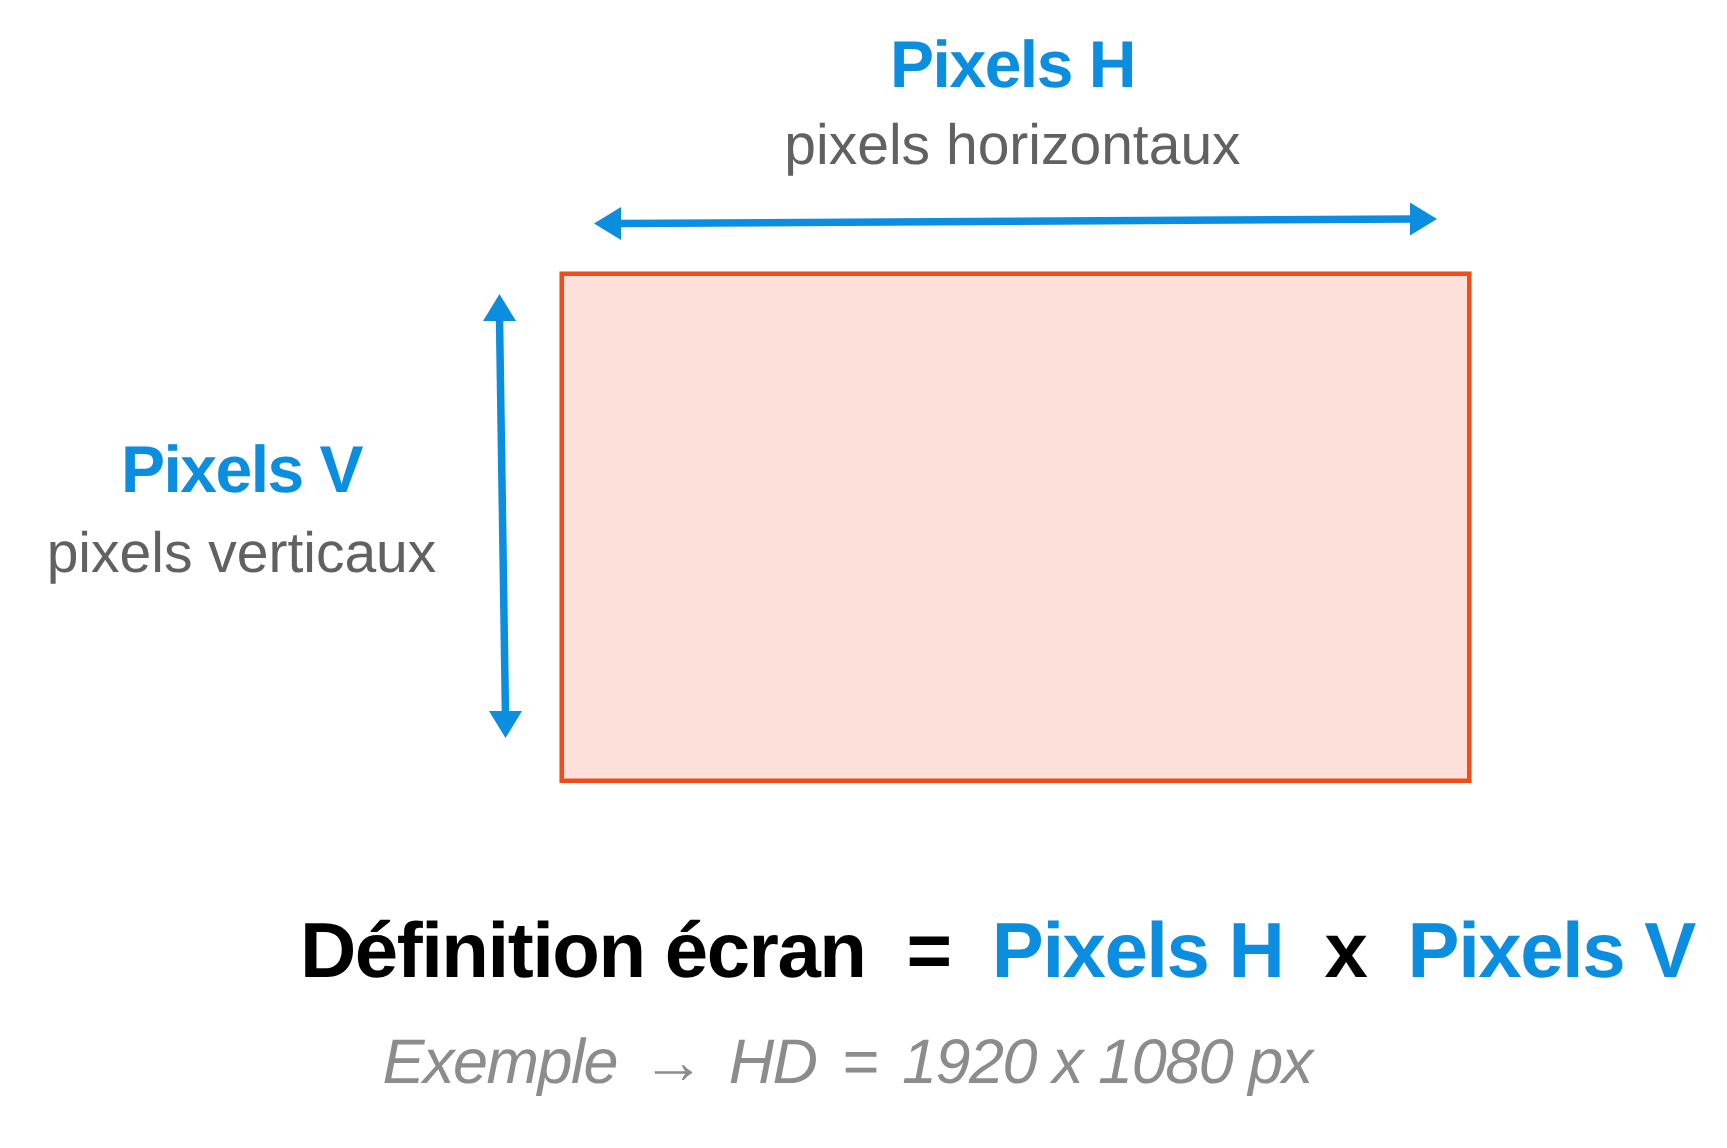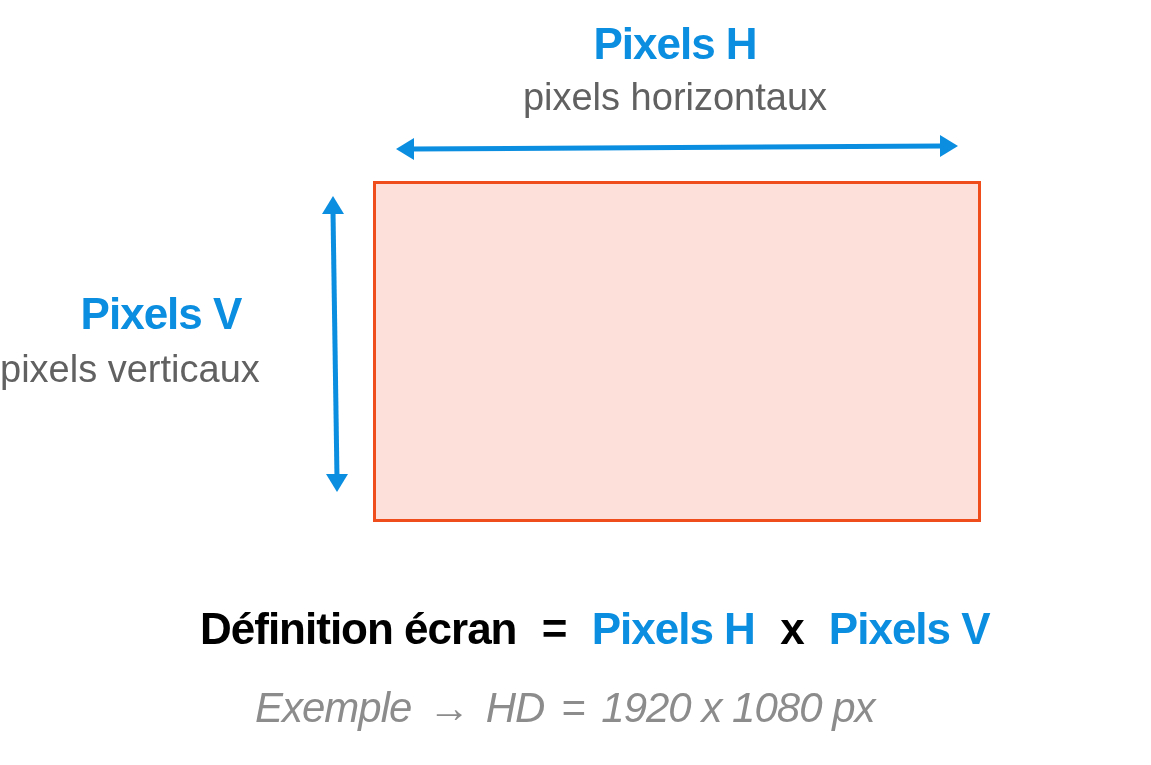--- a/index.html
+++ b/index.html
@@ -4,22 +4,22 @@
 <style>
   html, body { margin:0; padding:0; background:#ffffff; }
   body { width:1151px; height:765px; position:relative; overflow:hidden; font-family:"Liberation Sans", sans-serif; }
   .abs { position:absolute; }
   .blue-title { color:#0b8ee0; font-weight:bold; font-size:44px; letter-spacing:-1px; line-height:1; }
   .gray-sub { color:#616161; font-size:38px; line-height:1; }
   #rect { left:373px; top:181px; width:602px; height:335px; background:#fde0da; border:3px solid #ef4d1c; }
   #h-title { left:0; width:1350px; text-align:center; top:22px; }
   #h-sub { left:0; width:1350px; text-align:center; top:78px; }
   #v-title { left:0; width:322px; text-align:center; top:292px; }
-  #v-sub { left:0; width:322px; text-align:left; top:350px; }
-  #formula { top:604px; left:200px; font-size:44px; font-weight:bold; letter-spacing:-1px; white-space:nowrap; }
+  #v-sub { left:0; width:322px; text-align:center; top:350px; }
+  #formula { top:604px; left:200px; font-size:52px; font-weight:bold; letter-spacing:-1px; white-space:nowrap; }
   #formula .black { color:#000; }
   #formula .blue { color:#0b8ee0; }
   #example { top:684px; left:255px; font-size:42px; font-style:italic; color:#8c8c8c; white-space:nowrap; letter-spacing:-1px;text-align:right; }
   svg { position:absolute; left:0; top:0; }
 </style>
 </head>
 <body>
 
 <svg width="1151" height="765">
   <g>

